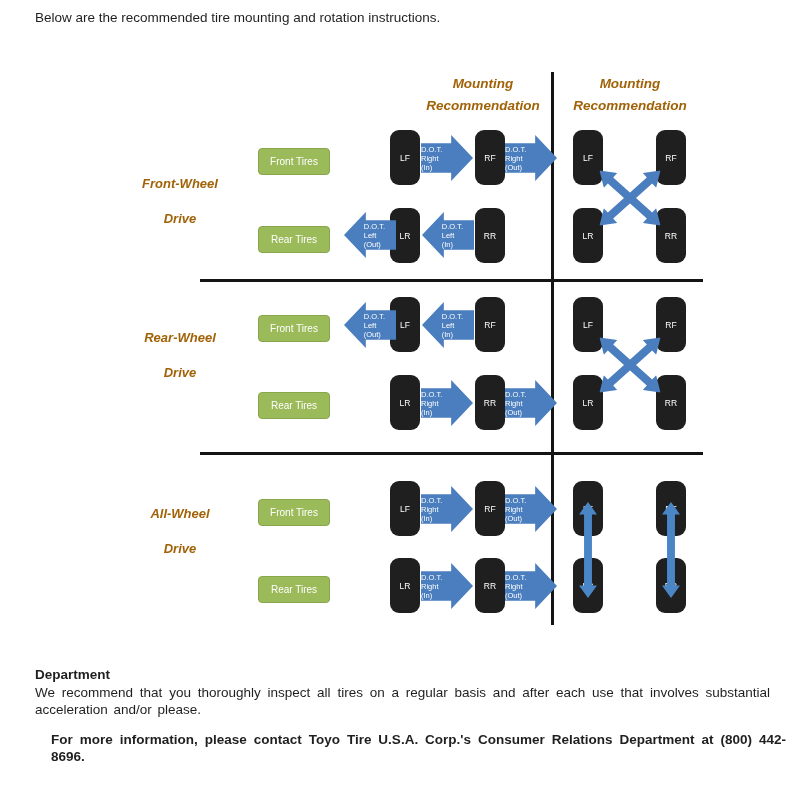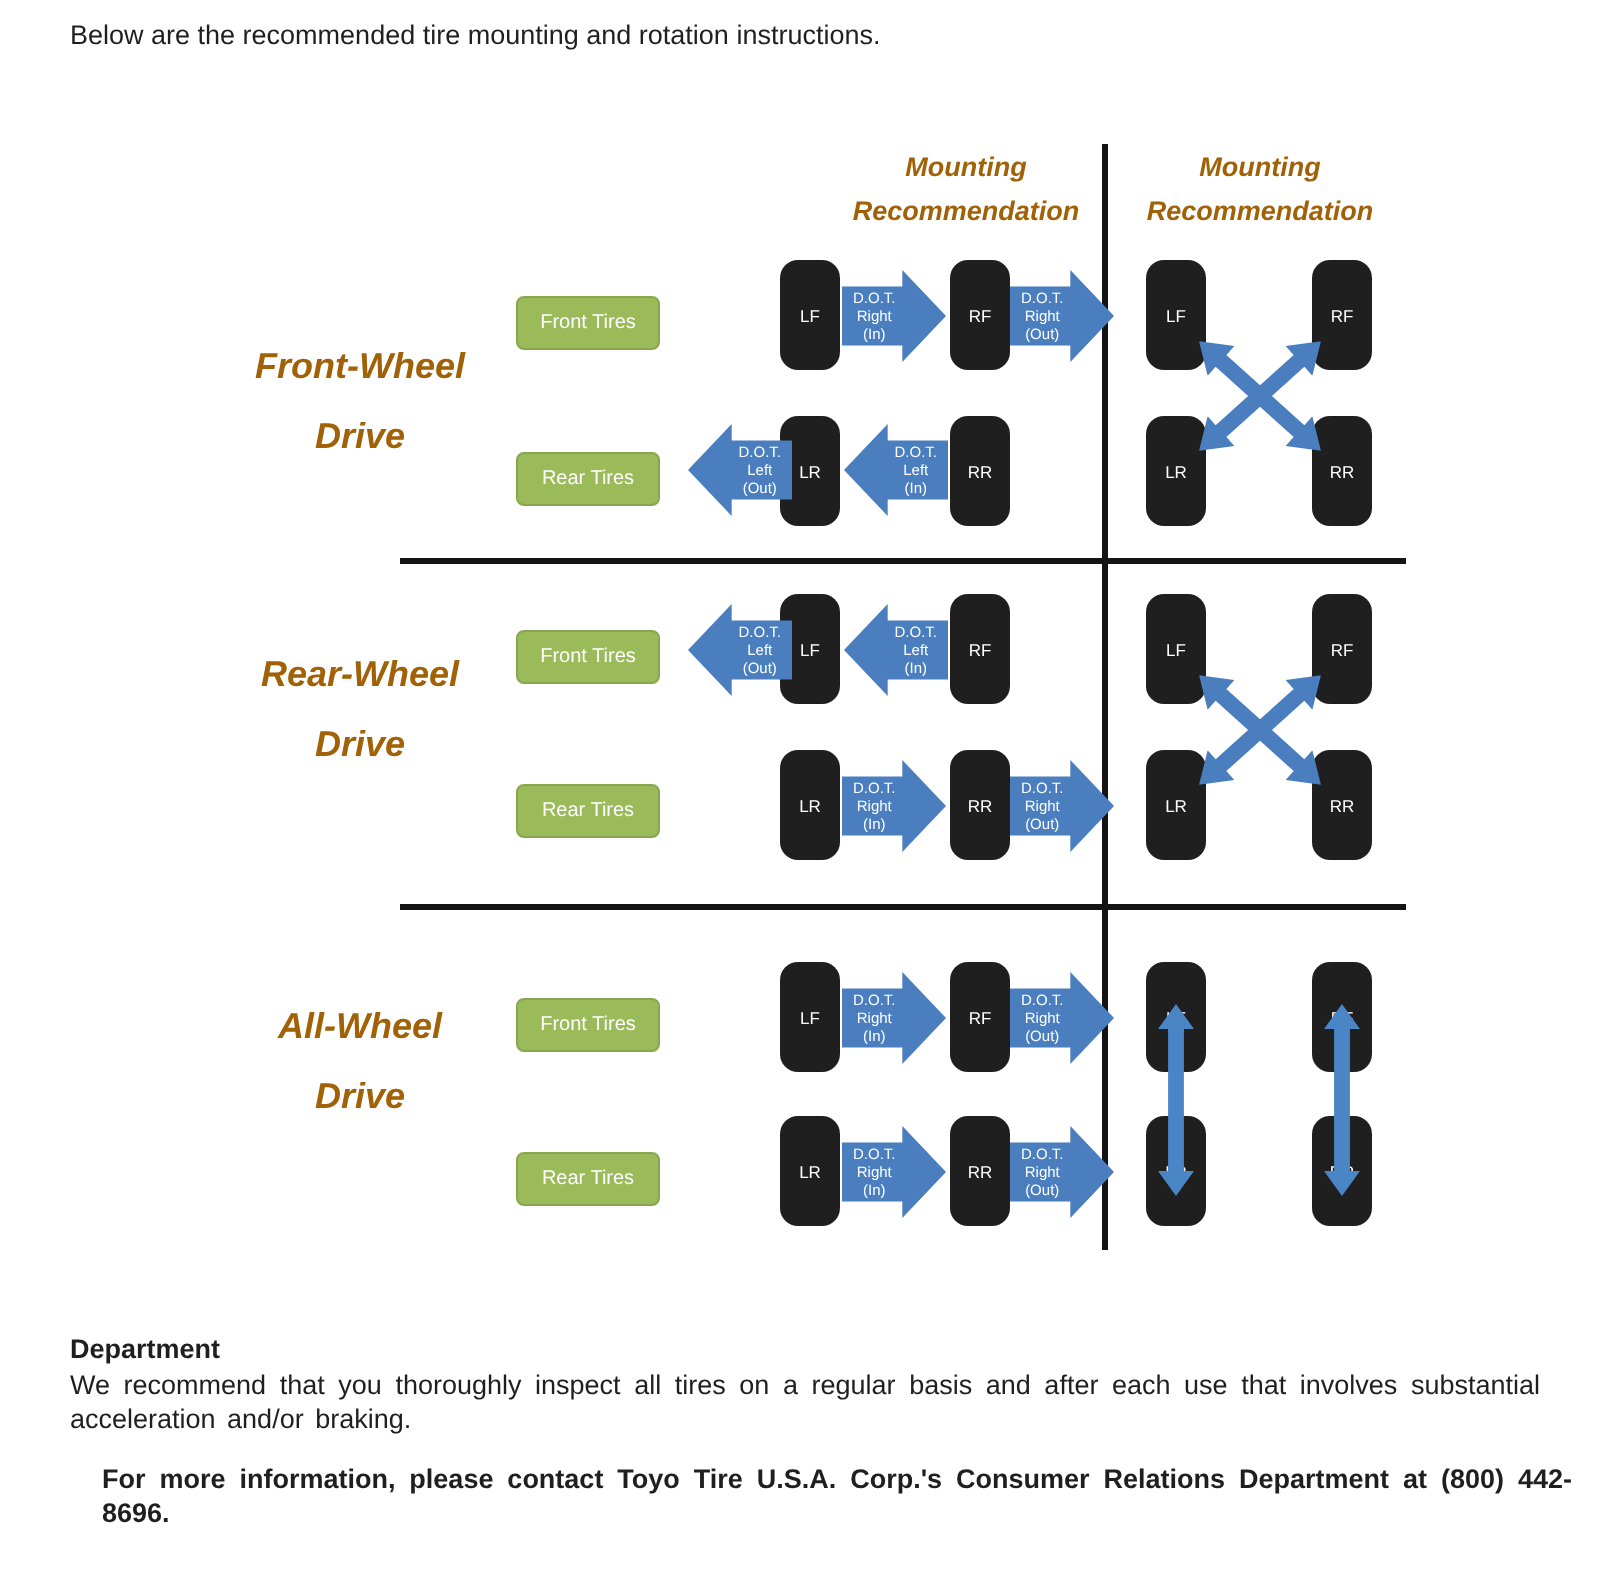--- a/index.html
+++ b/index.html
@@ -6,37 +6,37 @@
   .page {
     position:relative; width:800px; height:786px; background:#ffffff;
     font-family:"Liberation Sans", sans-serif; overflow:hidden; color:#1a1a1a;
   }
   .doc-text { position:absolute; font-size:13.5px; color:#1f1f1f; }
   .bold { font-weight:bold; }
   .just { text-align:justify; line-height:17px; word-spacing:2px; }
 
   .blue-heading { color:#a16207; font-weight:bold; font-style:italic; }
   .col-header { position:absolute; text-align:center; font-size:13.5px; line-height:22px; }
-  .row-label { position:absolute; width:150px; text-align:center; font-size:18px; line-height:35px;font-style:italic; }
+  .row-label { position:absolute; width:150px; text-align:center; font-size:13px; line-height:35px;font-style:italic; }
 
   .vline { position:absolute; width:3px; background:#141414; }
   .hline { position:absolute; width:503px; height:3px; background:#141414; }
 
   .gbox {
     position:absolute; width:72px; height:27px; background:#9bba59;
     border:1px solid #88a74d; border-radius:4px; box-sizing:border-box;
     color:#ffffff; font-size:10px; display:flex; align-items:center; justify-content:center;
   }
   .tire {
     position:absolute; width:30px; height:55px; background:#1f1f1f; border-radius:9px;
     color:#ffffff; font-size:8.5px; display:flex; align-items:center; justify-content:center;
   }
 
   .arrow { position:absolute; width:52px; height:46px; color:#ffffff;
-           font-size:7.5px; line-height:9px; text-align:center; }
+           font-size:7.5px; line-height:9px; text-align:left; }
   .arrow .shape { position:absolute; left:0; top:0; right:0; bottom:0; background:#4a7ebe; }
   .arrow.right .shape { clip-path: polygon(0 18%, 58% 18%, 58% 0, 100% 50%, 58% 100%, 58% 82%, 0 82%); }
   .arrow.left  .shape { clip-path: polygon(100% 18%, 42% 18%, 42% 0, 0 50%, 42% 100%, 42% 82%, 100% 82%); }
   .arrow .txt { position:absolute; top:50%; transform:translateY(-50%); }
   .arrow.right .txt { left:0; width:62%; }
   .arrow.left  .txt { right:0; width:62%; }
 
   .x-cross { position:absolute; width:66px; height:60px; }
   .x-cross .diag {
     position:absolute; left:-8px; top:20px; width:82px; height:20px; background:#4a7ebe;
@@ -227,16 +227,16 @@
   </div>
 
   <div class="tire" style="left:573px;top:481px">LF</div>
   <div class="tire" style="left:656px;top:481px">RF</div>
   <div class="tire" style="left:573px;top:558px">LR</div>
   <div class="tire" style="left:656px;top:558px">RR</div>
   <div class="v-arrow" style="left:579px;top:502px"></div>
   <div class="v-arrow" style="left:662px;top:502px"></div>
 
   <div class="doc-text bold" style="left:35px;top:667px">Department</div>
-  <div class="doc-text just" style="left:35px;top:684px;width:735px">We recommend that you thoroughly inspect all tires on a regular basis and after each use that involves substantial acceleration and/or braking.</div>
+  <div class="doc-text just" style="left:35px;top:684px;width:735px">We recommend that you thoroughly inspect all tires on a regular basis and after each use that involves substantial acceleration and/or please.</div>
   <div class="doc-text just bold" style="left:51px;top:731px;width:735px">For more information, please contact Toyo Tire U.S.A. Corp.'s Consumer Relations Department at (800) 442-8696.</div>
 
 </div>
 
 </body></html>

